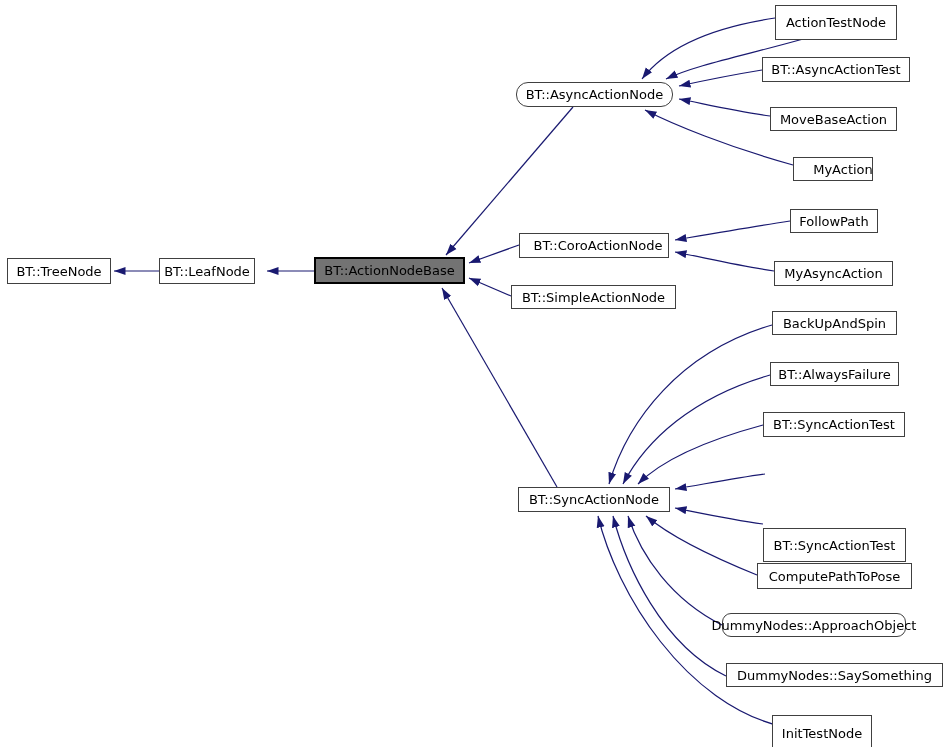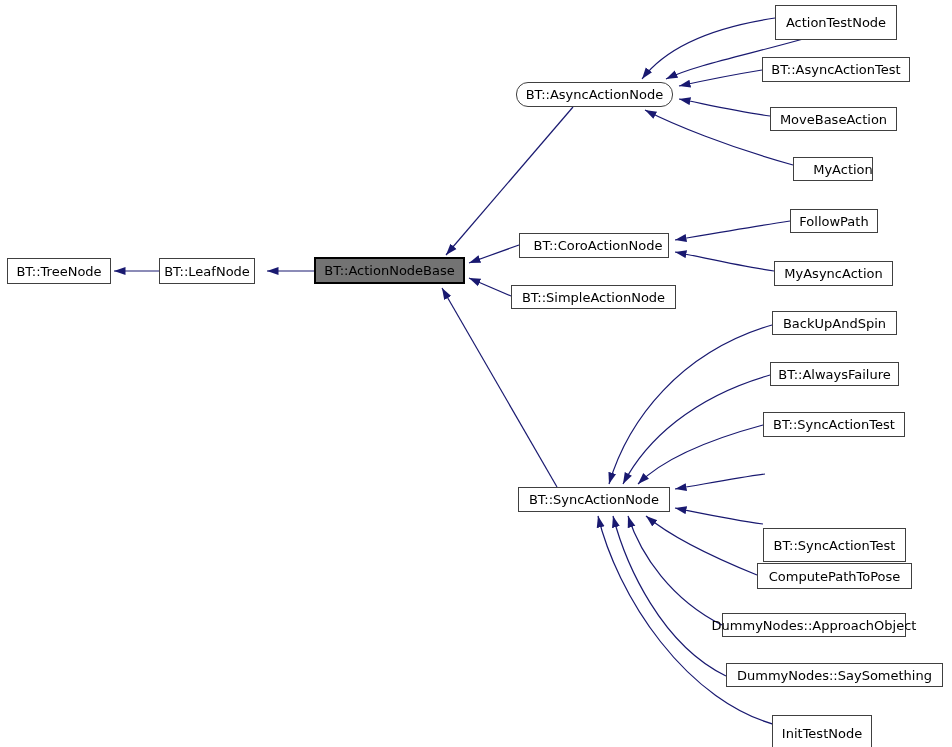--- a/index.html
+++ b/index.html
@@ -84,17 +84,17 @@
   <div class="node" style="left:790px;top:209px;width:88px;height:24px;">FollowPath</div>
   <div class="node" style="left:774px;top:261px;width:119px;height:25px;">MyAsyncAction</div>
   <div class="node" style="left:511px;top:285px;width:165px;height:24px;">BT::SimpleActionNode</div>
 
   <div class="node" style="left:518px;top:487px;width:152px;height:25px;">BT::SyncActionNode</div>
   <div class="node" style="left:772px;top:311px;width:125px;height:24px;">BackUpAndSpin</div>
   <div class="node" style="left:770px;top:362px;width:129px;height:24px;">BT::AlwaysFailure</div>
   <div class="node" style="left:763px;top:412px;width:142px;height:25px;">BT::SyncActionTest</div>
   <div class="node" style="left:763px;top:528px;width:143px;height:34px;text-align:right;">BT::SyncActionTest</div>
   <div class="node" style="left:757px;top:563px;width:155px;height:26px;text-align:right;">ComputePathToPose</div>
-  <div class="node" style="left:722px;top:613px;width:184px;height:24px;">DummyNodes::ApproachObject</div>
+  <div class="node" style="left:722px;top:613px;width:184px;height:24px;border-radius:9px;">DummyNodes::ApproachObject</div>
   <div class="node" style="left:726px;top:663px;width:217px;height:24px;">DummyNodes::SaySomething</div>
   <div class="node" style="left:772px;top:715px;width:100px;height:36px;">InitTestNode</div>
 
 </div>
 
 </body></html>

